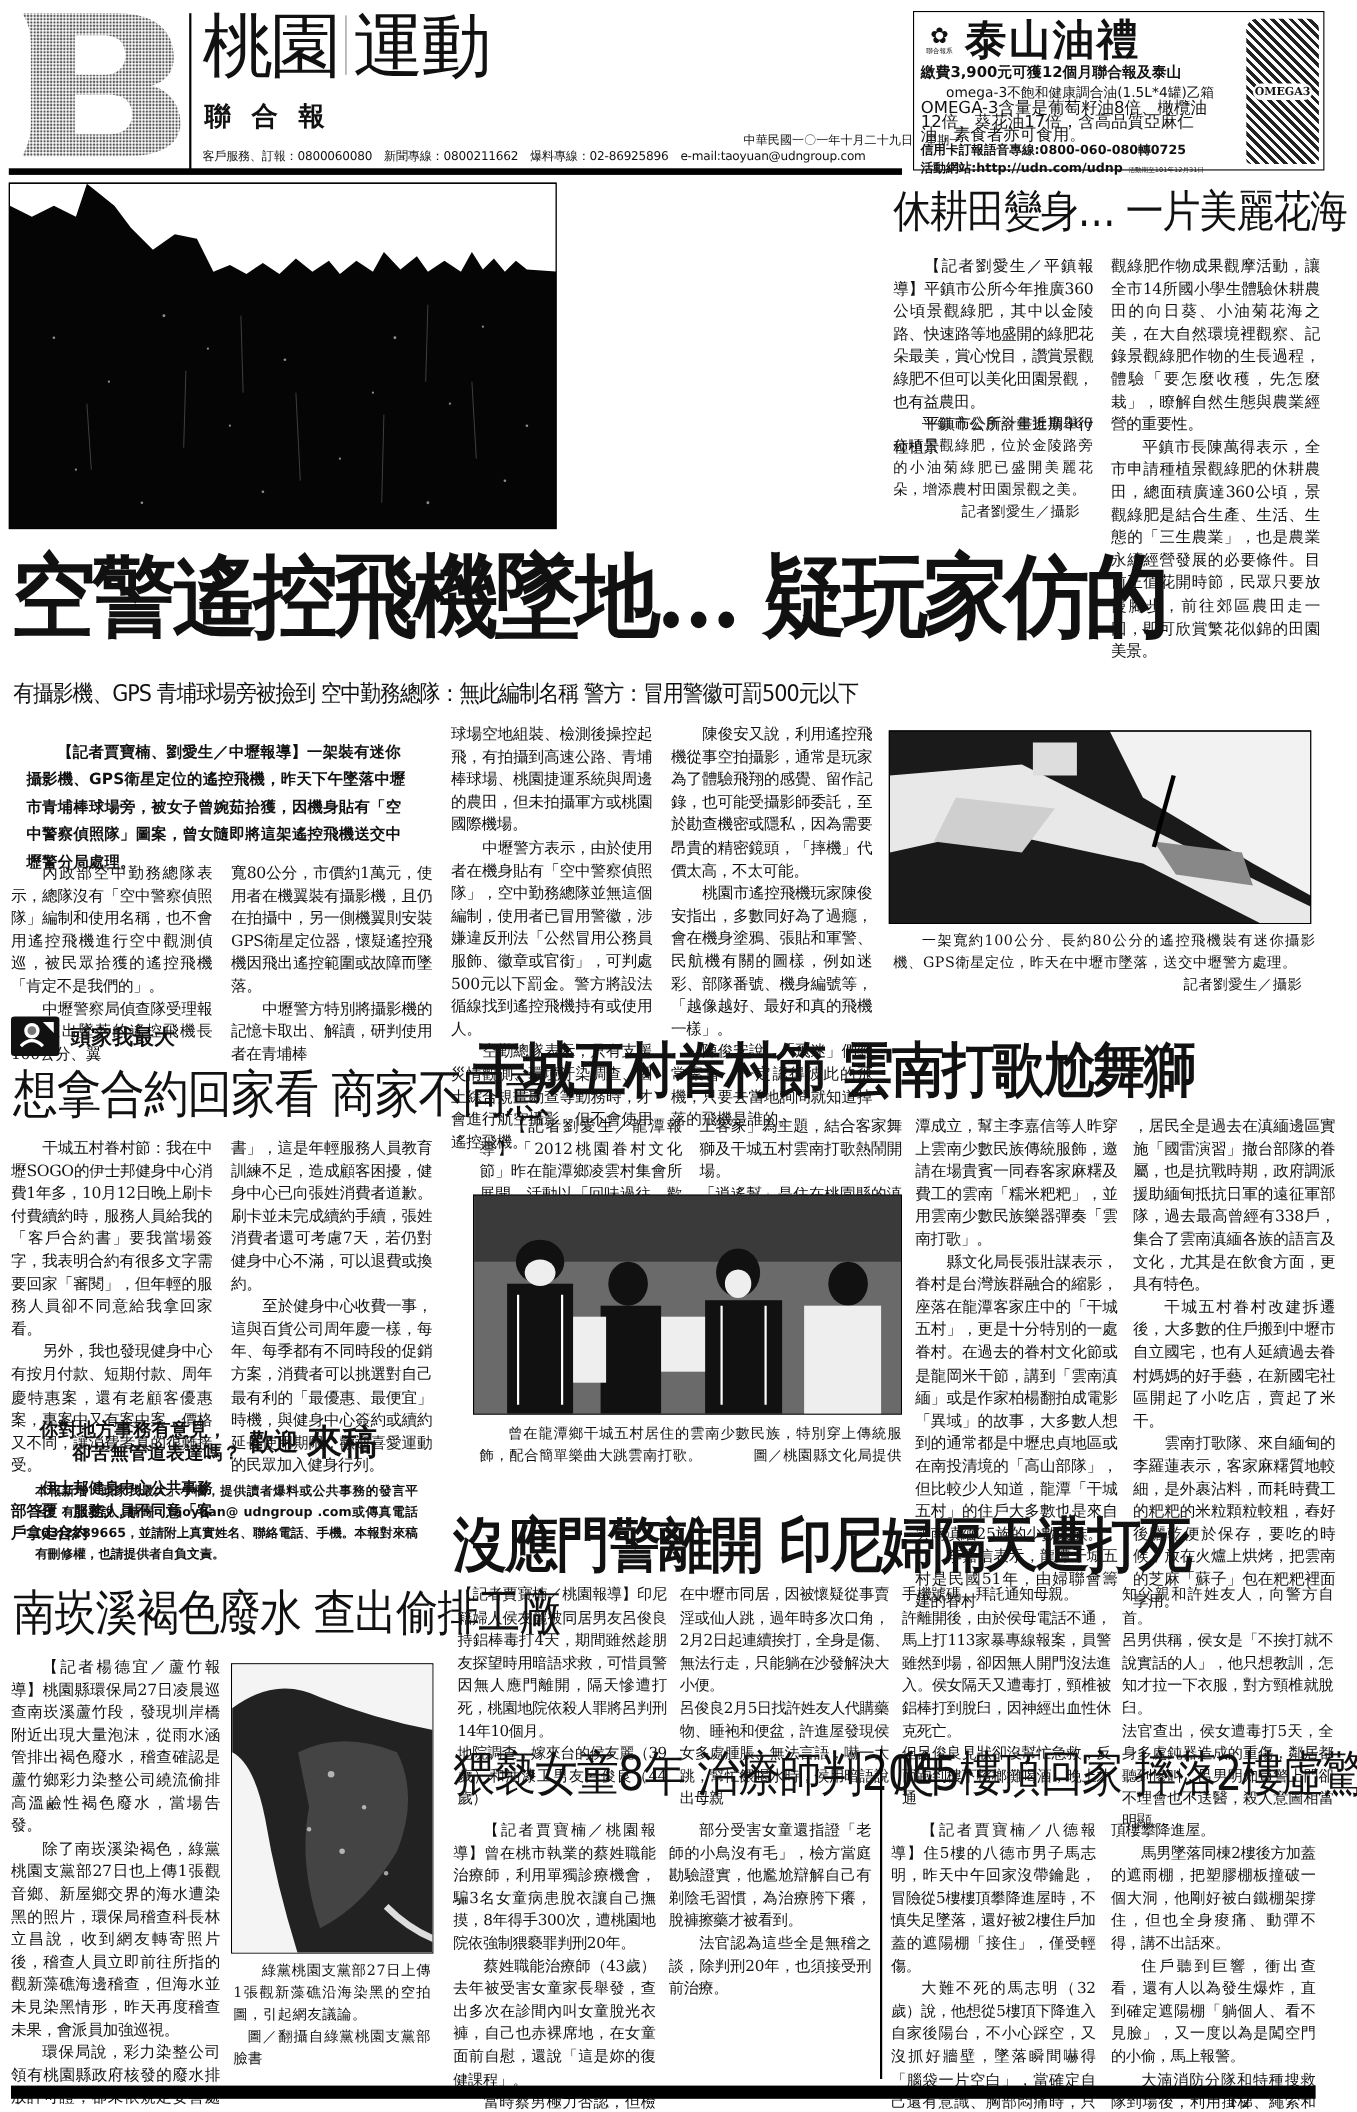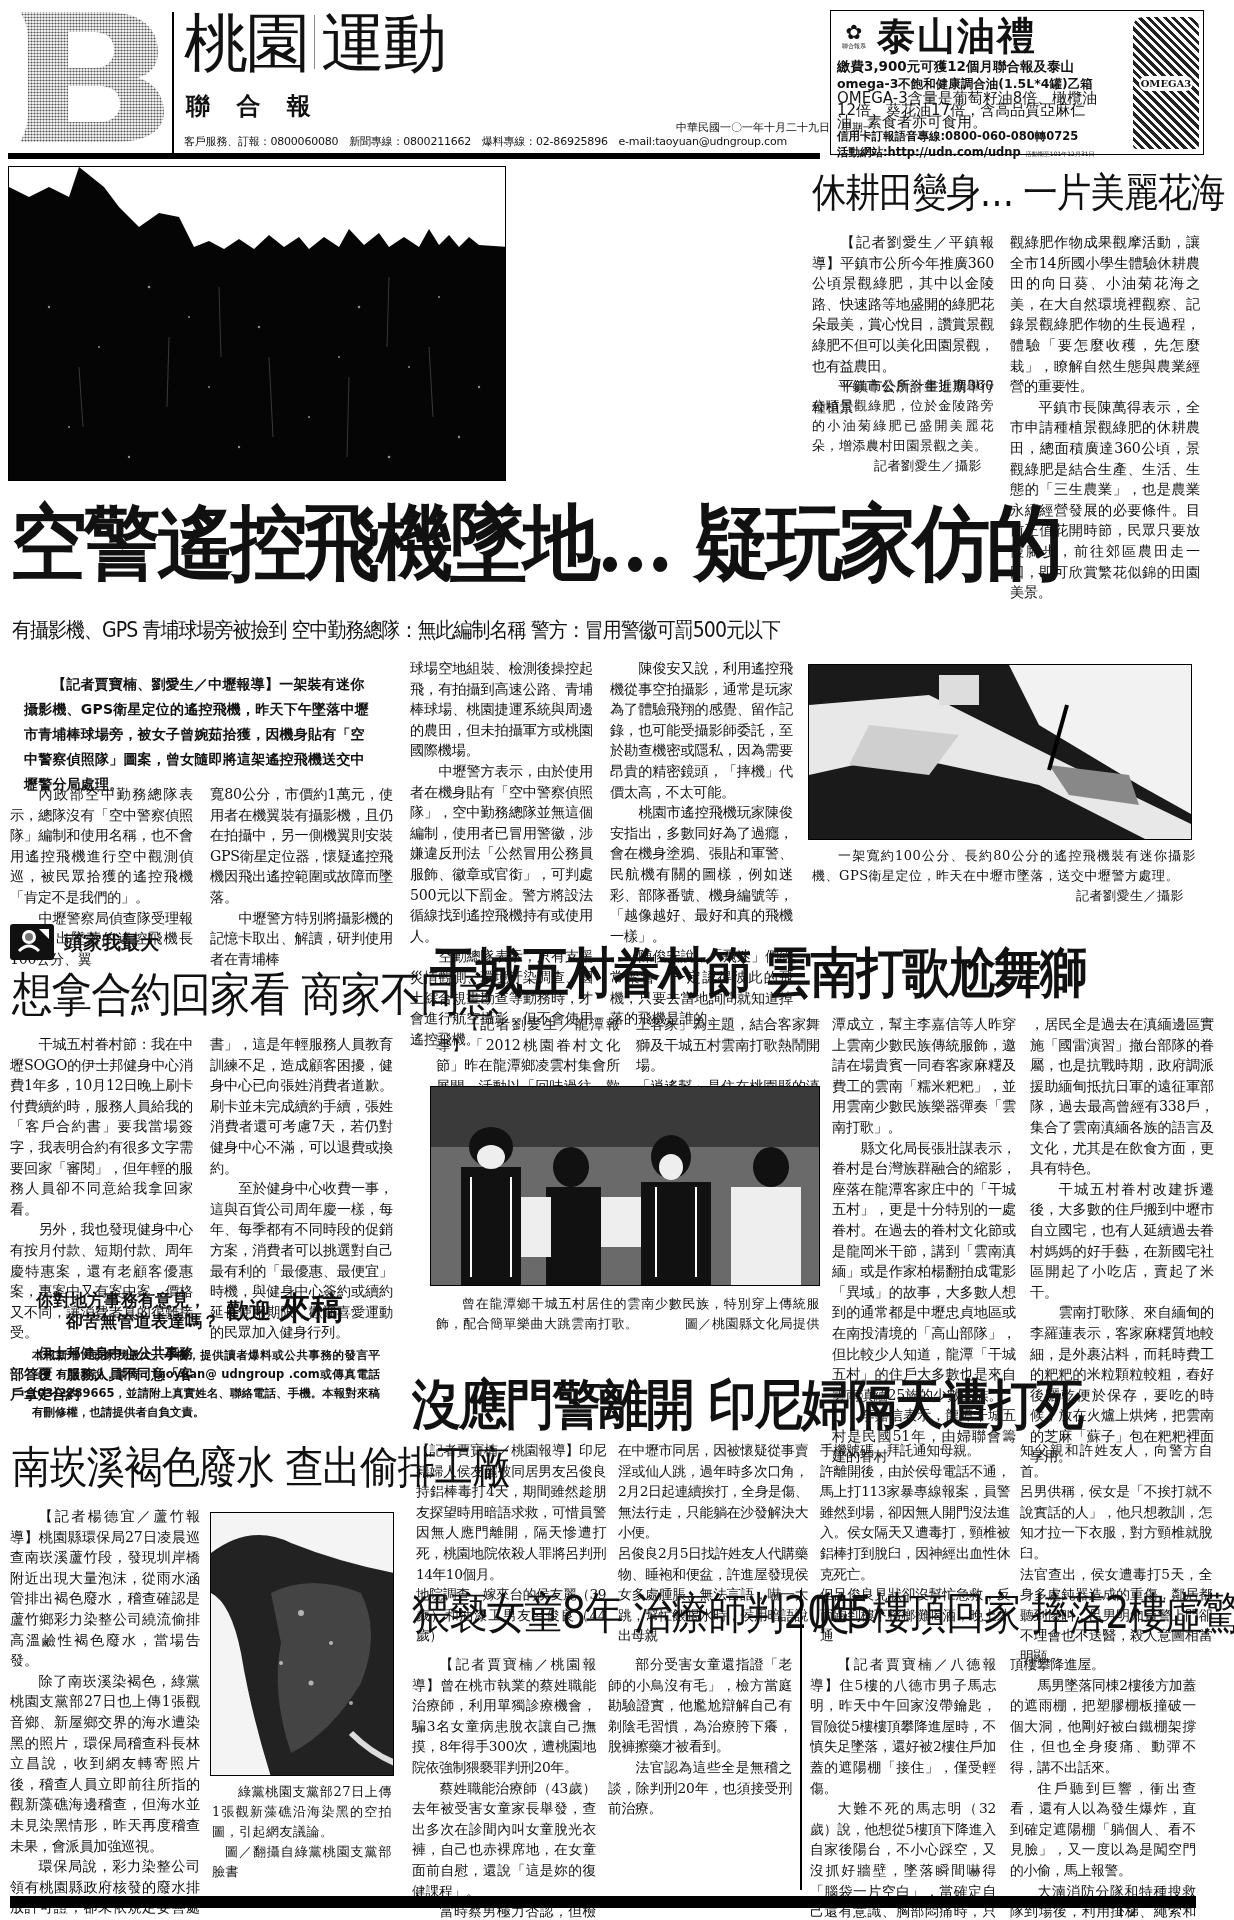--- a/index.html
+++ b/index.html
@@ -1,20 +1,20 @@
 <!DOCTYPE html>
 <html><head>
 <meta charset="utf-8">
 <style>
   * { margin:0; padding:0; box-sizing:border-box; }
   html, body { width:1234px; height:1920px; background:#fff; overflow:hidden; }
   body { font-family:"DejaVu Serif", "Liberation Serif", serif; color:#111; position:relative; }
   .abs { position:absolute; }
   .sans { font-family:"DejaVu Sans", "Liberation Sans", sans-serif; }
-  .serif { font-family:Liberation Mono, monospace; }
+  .serif { font-family:Liberation Sans, sans-serif; }
   .body-txt { font-size:14.2px; line-height:20.6px; text-align:justify; letter-spacing:-0.3px; }
   .body-txt p { text-indent:2em; }
   .lead { font-family:"DejaVu Sans","Liberation Sans",sans-serif; font-weight:bold; font-size:15px; line-height:26px; letter-spacing:0.2px; }
   .cap { font-size:13px; line-height:20px; letter-spacing:0.5px; }
   .hl-thin { font-family:"DejaVu Sans","Liberation Sans",sans-serif; font-weight:normal; letter-spacing:-1px; white-space:nowrap; transform-origin:left top; }
   .hl-bold { font-family:"DejaVu Serif","Liberation Serif",serif; font-weight:bold; letter-spacing:-2px; white-space:nowrap; transform-origin:left top; }
   .photo { border:1.5px solid #000; overflow:hidden; }
   .rule-thick { background:#000; }
 </style>
 </head>
@@ -43,21 +43,21 @@
 
 <div class="abs sans" style="left:830px;top:10px;width:374px;height:145px;border:1.5px solid #000;padding:4px 6px;">
   <div style="display:flex;align-items:center;gap:6px;">
     <div style="width:34px;text-align:center;">
       <div style="font-size:20px;line-height:20px;">✿</div>
       <div style="font-size:6px;">聯合報系</div>
     </div>
     <div style="font-size:38px;font-weight:bold;letter-spacing:2px;line-height:42px;text-align:center;">泰山油禮</div>
   </div>
   <div style="font-size:13.5px;font-weight:bold;line-height:18px;white-space:nowrap;">繳費3,900元可獲12個月聯合報及泰山</div>
-  <div style="font-size:12.5px;font-weight:bold;line-height:17px;white-space:nowrap;">omega-3不飽和健康調合油(1.5L*4罐)乙箱</div>
+  <div style="font-size:12.5px;font-weight:normal;line-height:17px;white-space:nowrap;margin-left:23px;">omega-3不飽和健康調合油(1.5L*4罐)乙箱</div>
   <div style="font-size:15px;line-height:12px;width:278px;">OMEGA-3含量是葡萄籽油8倍、橄欖油12倍、葵花油17倍，含高品質亞麻仁油，素食者亦可食用。</div>
   <div style="font-size:11.5px;font-weight:bold;line-height:16px;white-space:nowrap;">信用卡訂報語音專線:0800-060-080轉0725</div>
   <div style="white-space:nowrap;line-height:14px;">
     <span style="font-size:11.5px;font-weight:bold;">活動網站:http://udn.com/udnp</span>
     <span style="font-size:6px;">活動期至101年12月31日</span>
   </div>
   <div style="position:absolute;right:4px;top:6px;width:66px;height:132px;background:repeating-linear-gradient(45deg,#222 0 3px,#fff 3px 6px);border-radius:10px 10px 4px 4px;display:flex;align-items:center;justify-content:center;">
     <span style="background:#fff;font-family:'DejaVu Serif',serif;font-size:10px;font-weight:bold;padding:2px;border-radius:8px;">OMEGA3</span>
   </div>
 </div>

